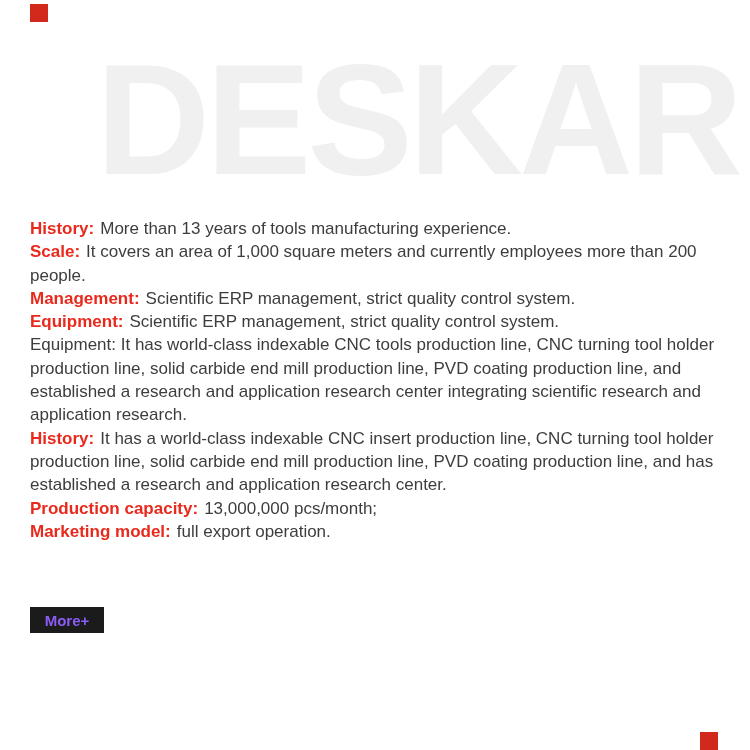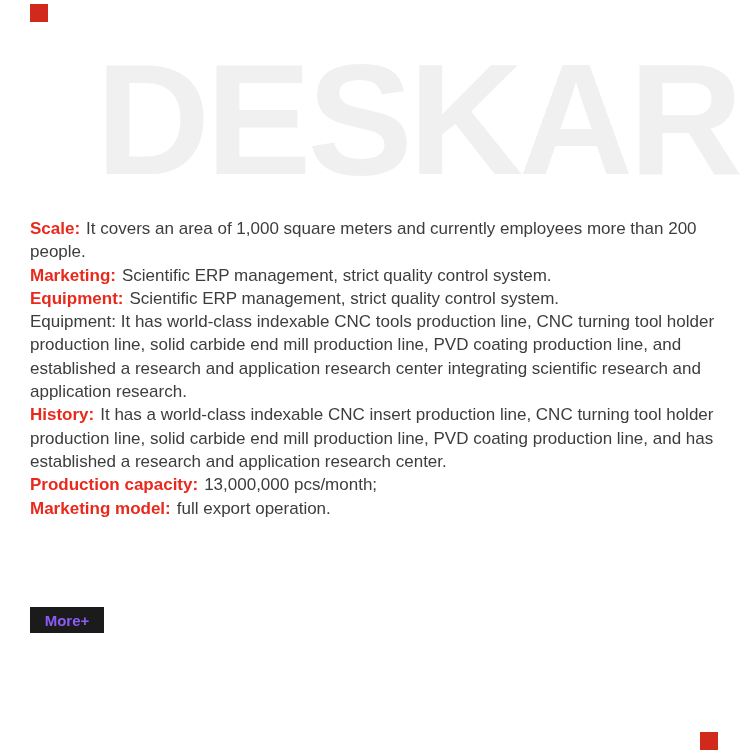--- a/index.html
+++ b/index.html
@@ -46,22 +46,23 @@
 
 <div class="canvas">
 
   <div class="corner-square tl"></div>
   <div class="corner-square br"></div>
 
   <div class="watermark">DESKAR</div>
 
 
   <div class="intro">
+    <p><span class="label">History:</span><span>More than 13 years of tools manufacturing experience.</span></p>
     <p><span class="label">Scale:</span><span>It covers an area of 1,000 square meters and currently employees more than 200 people.</span></p>
-    <p><span class="label">Marketing:</span><span>Scientific ERP management, strict quality control system.</span></p>
+    <p><span class="label">Management:</span><span>Scientific ERP management, strict quality control system.</span></p>
     <p><span class="label">Equipment:</span><span>Scientific ERP management, strict quality control system.</span></p>
     <p><span class="label"></span><span>Equipment: It has world-class indexable CNC tools production line, CNC turning tool holder production line, solid carbide end mill production line, PVD coating production line, and established a research and application research center integrating scientific research and application research.</span></p>
     <p><span class="label">History:</span><span>It has a world-class indexable CNC insert production line, CNC turning tool holder production line, solid carbide end mill production line, PVD coating production line, and has established a research and application research center.</span></p>
     <p><span class="label">Production capacity:</span><span>13,000,000 pcs/month;</span></p>
     <p><span class="label">Marketing model:</span><span>full export operation.</span></p>
   </div>
 
   <button class="more-btn">More+</button>
 
 </div>

